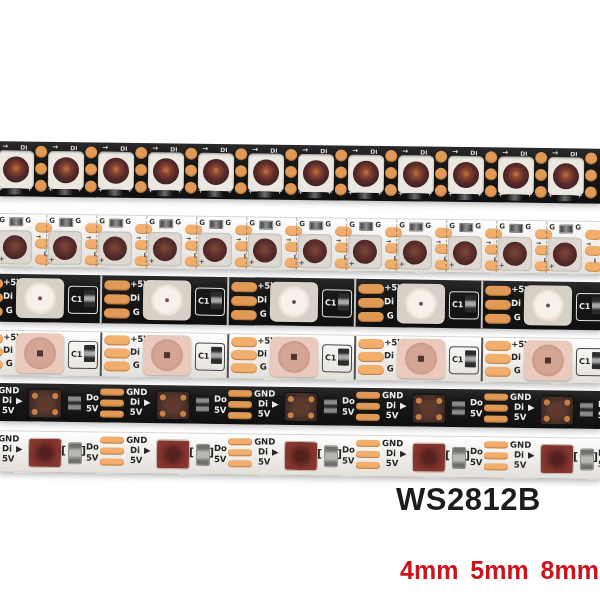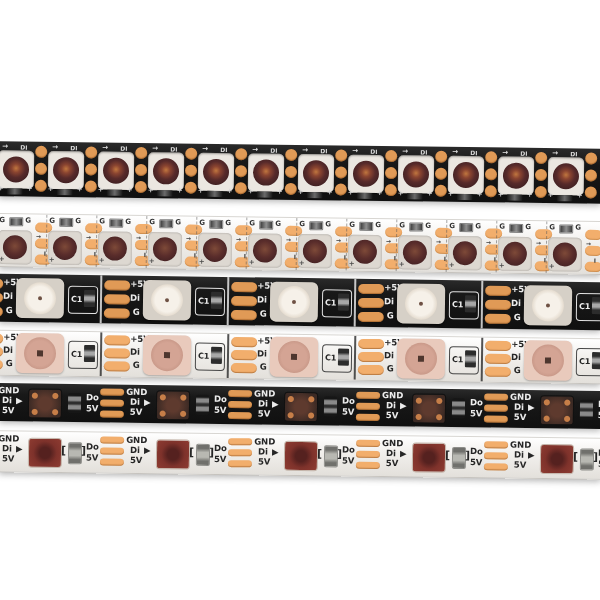--- a/index.html
+++ b/index.html
@@ -561,13 +561,15 @@
       <div class="mk8" style="left: 532px; top: 13px; color: rgb(38, 38, 38);">▶</div>
       <div class="mk8" style="left: 518px; top: 23px; color: rgb(38, 38, 38);">5V</div>
       <div class="led led30w" style="left: 544px; top: 6px;"></div>
       <div class="mk12" style="left: 577px; top: 13px; color: rgb(38, 38, 38);">[</div>
       <div class="comp-tw" style="left: 584px; top: 10px;"></div>
       <div class="mk12" style="left: 597px; top: 13px; color: rgb(38, 38, 38);">]</div>
       <div class="mk8" style="left: 602px; top: 10px; color: rgb(38, 38, 38);">Do</div>
       <div class="mk8" style="left: 602px; top: 21px; color: rgb(38, 38, 38);">5V</div>
     </div>
 
+  <div class="caption-title" style="color: rgb(28, 28, 28);">WS2812B</div>
+  <div class="caption-sizes" style="color: rgb(201, 20, 28);">4mm 5mm 8mm</div>
 </div>
 
 </body></html>

